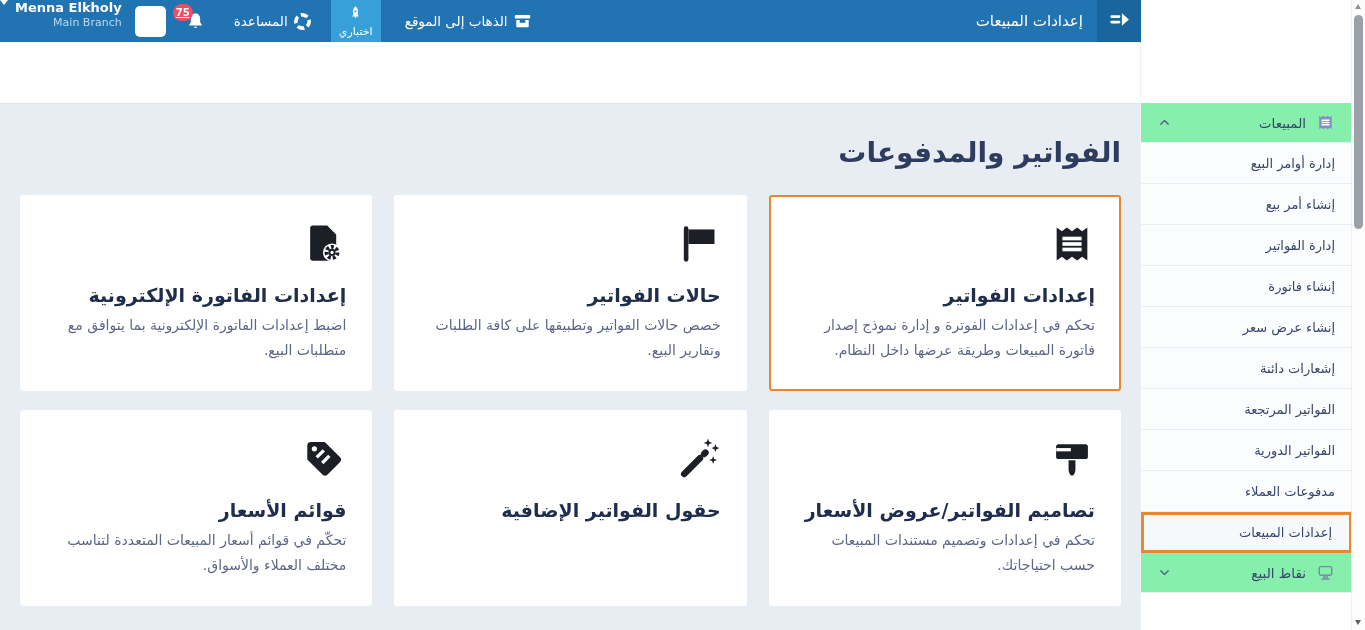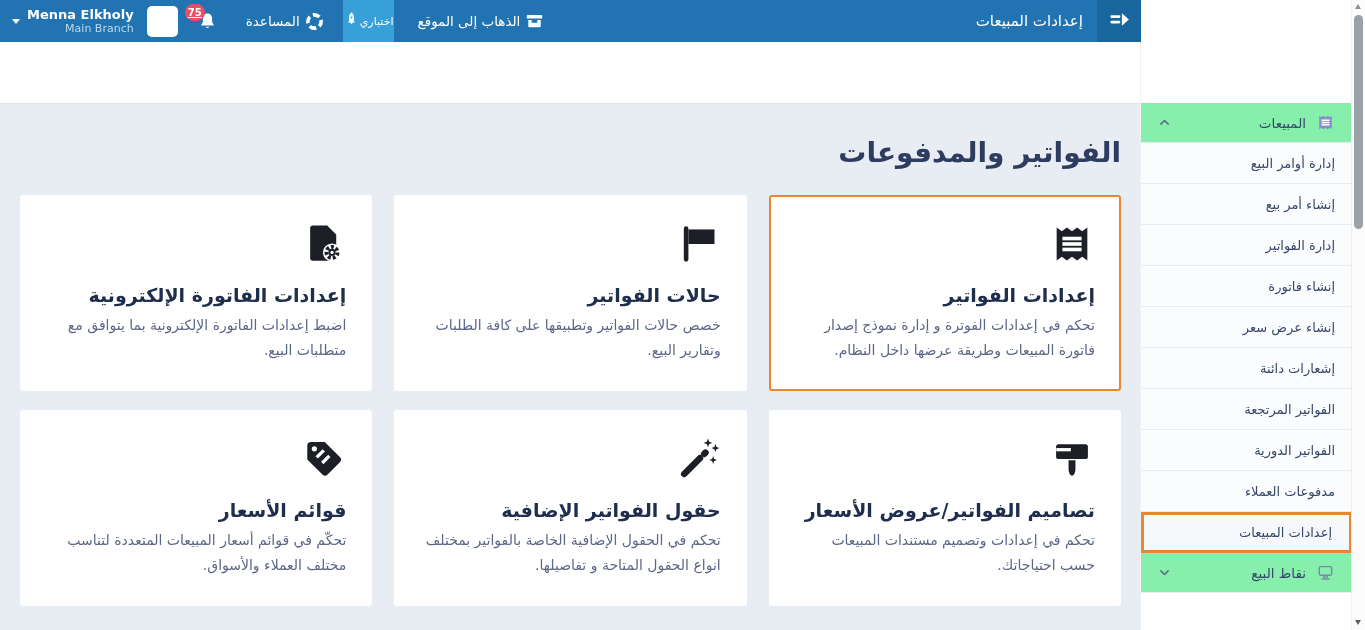--- a/index.html
+++ b/index.html
@@ -2,34 +2,34 @@
 <html lang="ar" style="--blue: #2173b2; --darkblue: #19669f; --trial: #38a0d9; --orange: #e8872d; --red: #ee4d62;"><head>
 <meta charset="utf-8">
 <style>
   html,body{margin:0;padding:0;}
   body{width:1365px;height:630px;font-family:"DejaVu Sans",sans-serif;background:#fff;}
   .screen{position:relative;width:1365px;height:630px;overflow:hidden;background:#fff;}
 
   
   .topbar{position:absolute;top:0;left:0;width:1141px;height:42px;background:var(--blue,#2173b2);
           display:flex;align-items:center;z-index:5;}
-  .user-menu{display:flex;align-items:center;height:100%;padding:0 4px 0 12px;cursor:pointer;}
+  .user-menu{display:flex;height:100%;padding:0 4px 0 0;cursor:pointer;}
   .caret-down{width:0;height:0;border-left:4.5px solid transparent;border-right:4.5px solid transparent;
               border-top:5px solid #fff;margin-right:7px;}
   .user-text{text-align:right;line-height:1.2;}
   .user-name{color:#fff;font-size:13px;font-weight:bold;}
   .user-branch{color:#bcd8ee;font-size:11px;}
   .avatar{width:31px;height:31px;background:#fff;border-radius:5px;margin:0 9px;}
   .bell-wrap{position:relative;margin:0 16px 0 10px;cursor:pointer;}
   .bell-wrap svg{display:block;}
   .badge{position:absolute;top:-7px;left:-12px;background:var(--red,#ee4d62);color:#fff;font-size:10px;
          font-weight:bold;min-width:12px;height:17px;line-height:17px;padding:0 3px;border-radius:9px;text-decoration:underline;}
   .tb-item{display:flex;align-items:center;color:#fff;font-size:13.5px;margin:0 12px;gap:4px;cursor:pointer;}
   .tb-item svg{display:block;}
-  .trial-btn{height:42px;min-width:50px;background:var(--trial,#38a0d9);color:#fff;display:flex;
+  .trial-btn{height:42px;min-width:50px;background:var(--trial,#38a0d9);color:#fff;display:flex;flex-direction:column;
              align-items:center;justify-content:center;font-size:11px;margin:0 12px 0 6px;cursor:pointer;}
   .spacer{flex:1;}
   .tb-title{color:#fff;font-size:15px;margin:0 14px;direction:rtl;}
   .toggle-btn{width:44px;height:42px;background:var(--darkblue,#19669f);display:flex;align-items:center;
               justify-content:center;cursor:pointer;}
 
   
   .main{position:absolute;left:0;top:42px;width:1141px;height:588px;background:#fff;}
   .content{position:absolute;top:61px;left:0;right:0;bottom:0;background:#e8edf4;border-top:1px solid #e0e4eb;
            padding:0 20px;box-sizing:border-box;}
@@ -179,21 +179,20 @@
                   <line x1="4.8" y1="19.8" x2="13" y2="11.6"></line>
                   <line x1="15.2" y1="9.4" x2="15.9" y2="8.7"></line>
                 </g>
                 <g fill="currentColor">
                   <path d="M17.2 1.3l.6 1.7 1.7.6-1.7.6-.6 1.7-.6-1.7-1.7-.6 1.7-.6z"></path>
                   <path d="M21.1 4.2l.55 1.55 1.55.55-1.55.55-.55 1.55-.55-1.55-1.55-.55 1.55-.55z"></path>
                   <path d="M19.9 10.4l.55 1.55 1.55.55-1.55.55-.55 1.55-.55-1.55-1.55-.55 1.55-.55z"></path>
                 </g>
               </svg></div>
             <h3>حقول الفواتير الإضافية</h3>
-            <p>تحكم في الحقول الإضافية الخاصة بالفواتير بمختلف انواع الحقول المتاحة و تفاصيلها.</p>
           </div>
           <div class="card">
             <div class="c-icon"><svg viewBox="0 0 24 24">
                 <path fill="currentColor" d="M12.9 3.1l7.9 7.9a1.9 1.9 0 0 1 0 2.7l-6.4 6.4a1.9 1.9 0 0 1-2.7 0L3.8 12.2V5a1.9 1.9 0 0 1 1.9-1.9z"></path>
                 <circle cx="7.5" cy="6.7" r="1.35" fill="#fff"></circle>
                 <g stroke="#fff" stroke-width="1.7">
                   <line x1="12.4" y1="7.5" x2="8.7" y2="11.2"></line>
                   <line x1="15.3" y1="10.4" x2="11.6" y2="14.1"></line>
                 </g>
               </svg></div>

